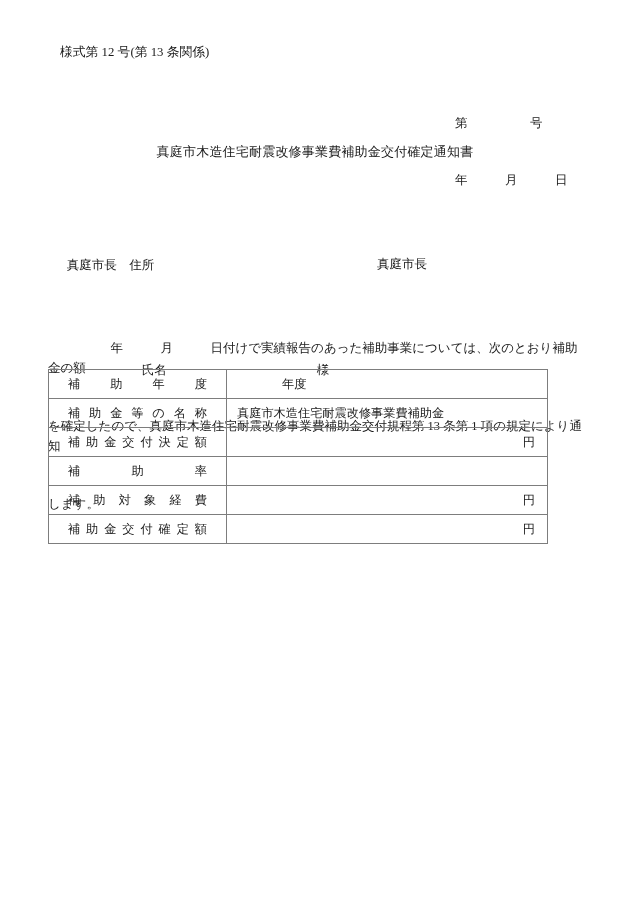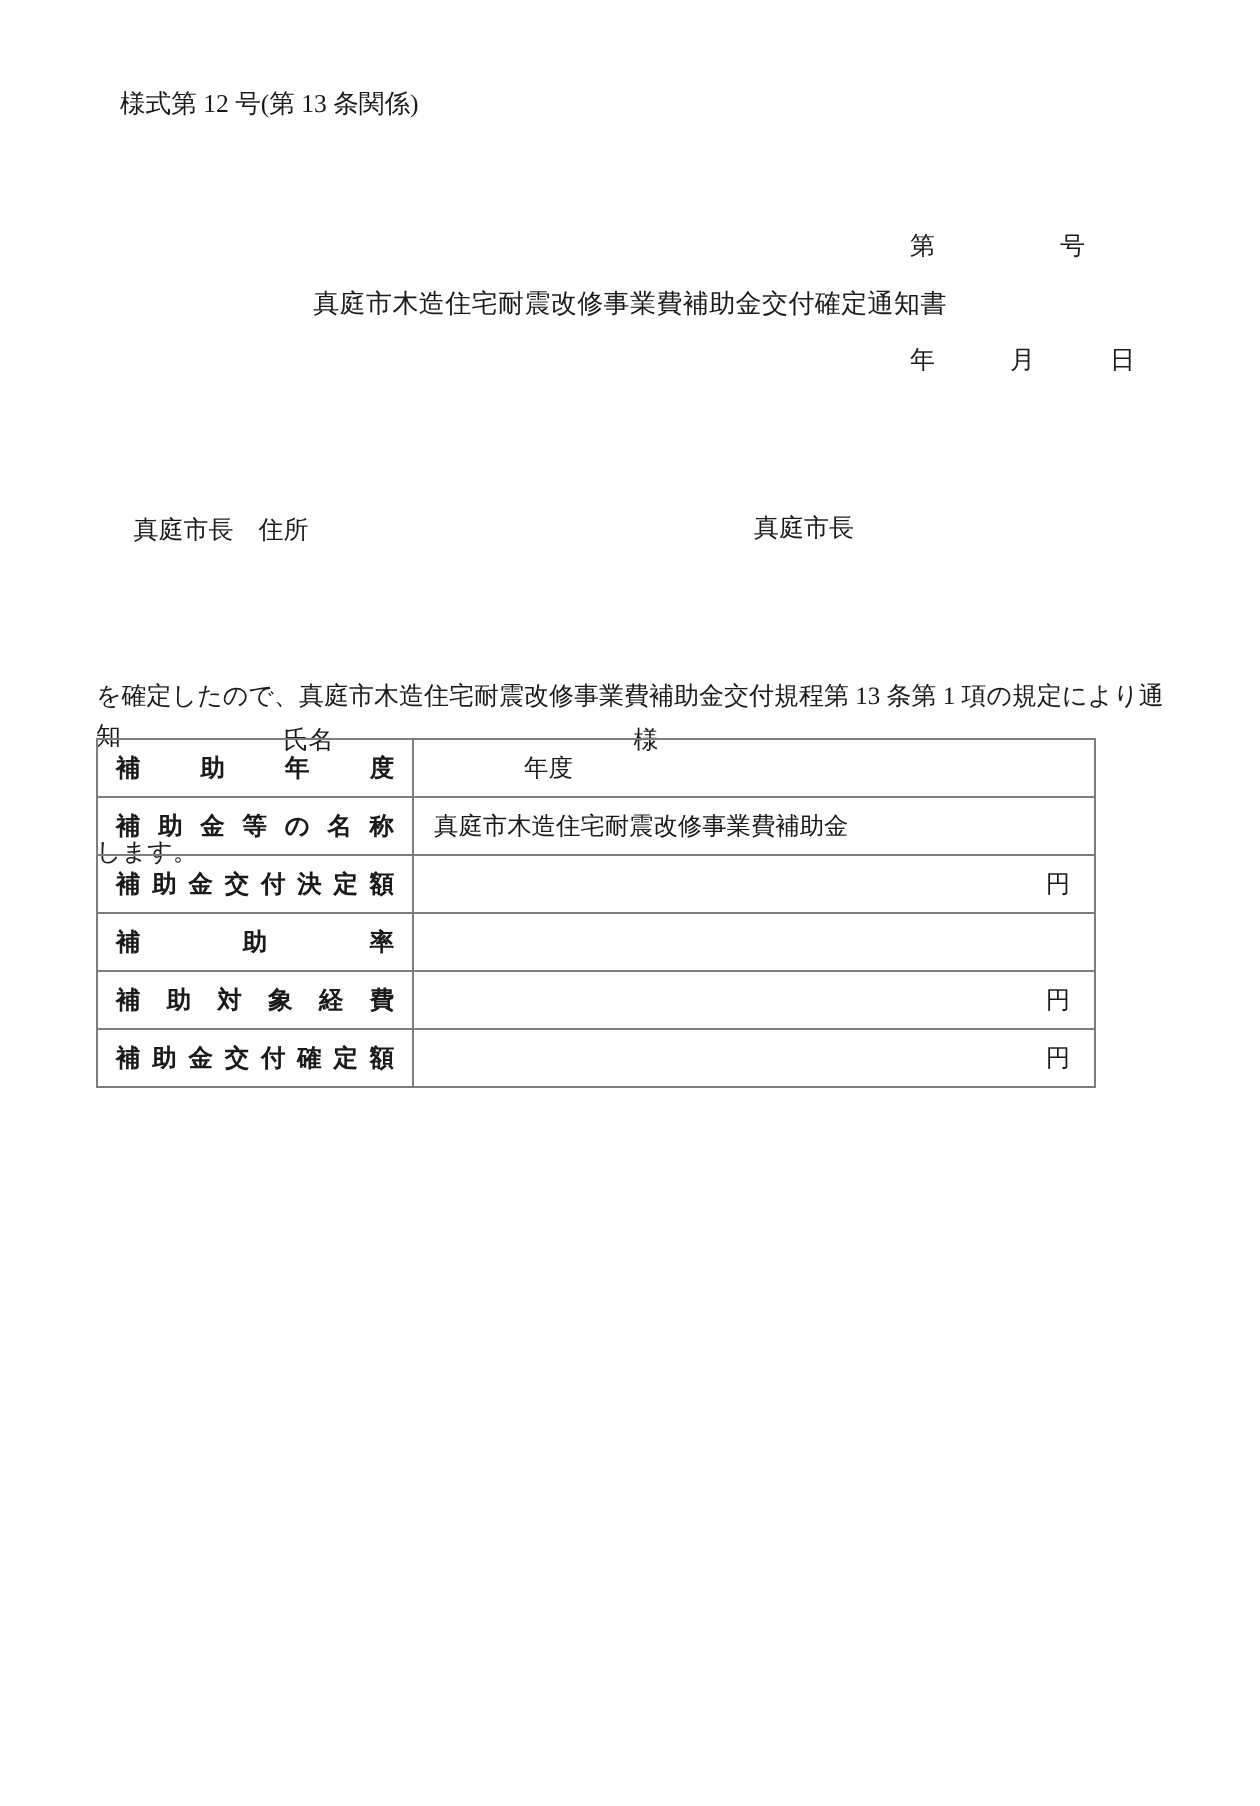--- a/index.html
+++ b/index.html
@@ -88,25 +88,24 @@
   }
   #info-table td {
     border: 1px solid #7d7d7d;
     height: 28px;
     font-size: 12.2px;
     vertical-align: middle;
     padding: 0;
   }
   #info-table td.label {
     width: 139px;
-    padding: 0 9px;
+    padding: 0 19px;
     text-align: justify;
     text-align-last: justify;
     white-space: nowrap;
-    font-weight: bold;
   }
   #info-table td.value {
     padding: 0 12px 0 10px;
   }
   .val-wrap {
     display: flex;
     align-items: center;
     justify-content: space-between;
     width: 100%;
   }
@@ -133,20 +132,21 @@
       <span>真庭市長</span><span>　</span><span>住所</span>
     </div>
     <div class="row">
       <span>　　　　　　</span><span>氏名</span><span>　　　　　　　　　　　　</span><span>様</span>
     </div>
   </div>
 
   <div class="abs" id="issuer">真庭市長</div>
 
   <div class="abs" id="body-paragraph">
+    <div class="line">　　　　　年　　　月　　　日付けで実績報告のあった補助事業については、次のとおり補助金の額</div>
     <div class="line">を確定したので、真庭市木造住宅耐震改修事業費補助金交付規程第 13 条第 1 項の規定により通知</div>
     <div class="line">します。</div>
   </div>
 
   <table id="info-table">
     <tbody>
       <tr>
         <td class="label">補助年度</td>
         <td class="value">
           <div class="val-wrap">

